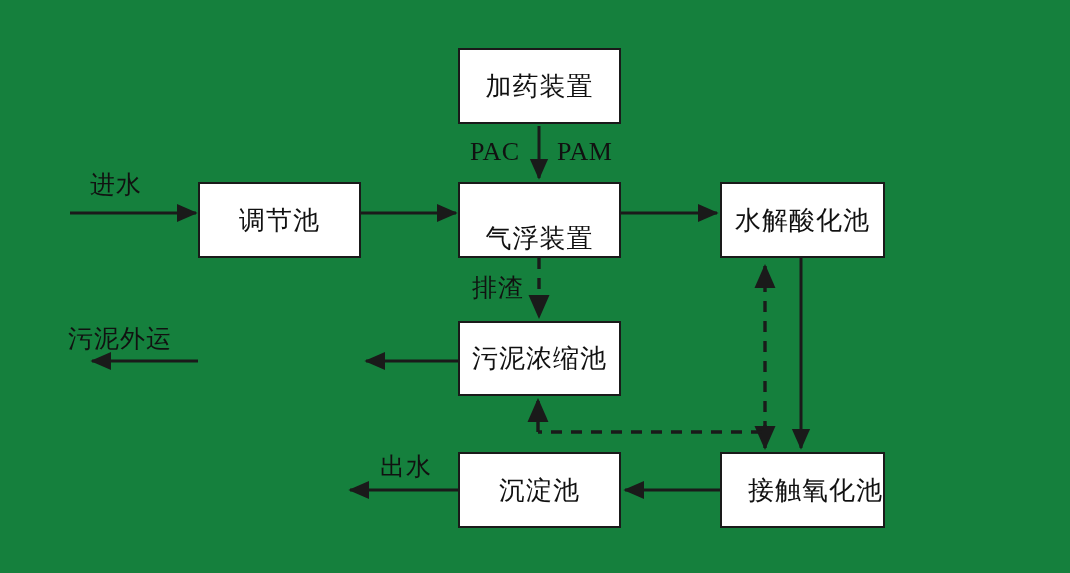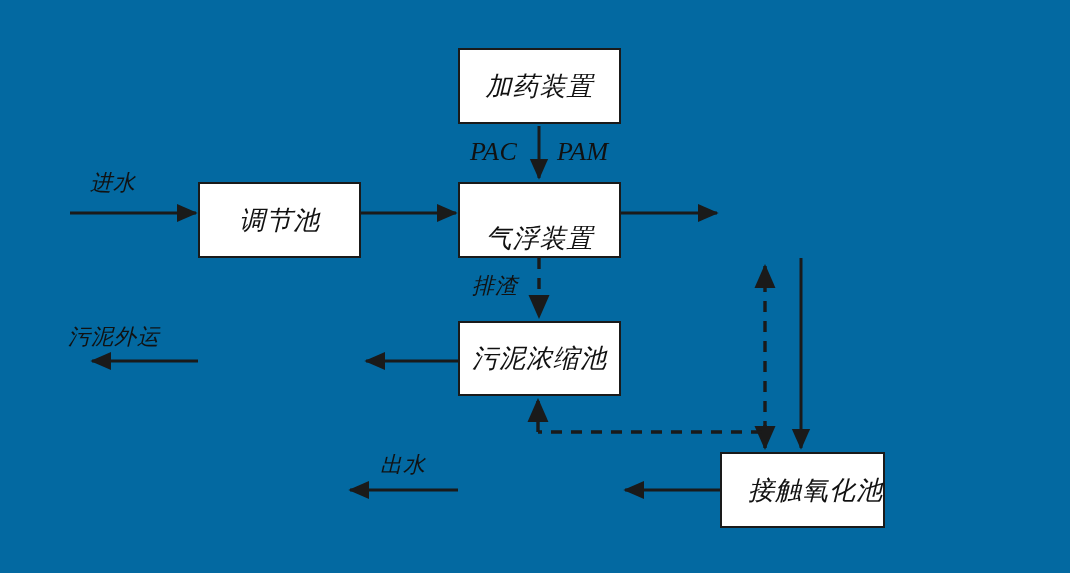--- a/index.html
+++ b/index.html
@@ -4,42 +4,41 @@
 <style>
   html, body {
     margin: 0;
     padding: 0;
     background: #ffffff;
   }
   #canvas {
     position: relative;
     width: 1070px;
     height: 573px;
-    background: #0369a1;
+    background: #15803d;
     overflow: hidden;
     font-family: "Liberation Sans", "DejaVu Sans", sans-serif;
-    font-style: italic;
   }
   .node {
     position: absolute;
     box-sizing: border-box;
     border: 2px solid #1a1a1a;
     background: #ffffff;
     display: flex;
     align-items: center;
     justify-content: center;
     color: #111111;
     font-size: 26px;
     letter-spacing: 1px;
     white-space: nowrap;
   }
   .free-label {
     position: absolute;
     color: #111111;
-    font-size: 22px;
+    font-size: 25px;
     white-space: nowrap;
     letter-spacing: 1px;
   }
   .free-label.latin {
     font-family: "Liberation Serif", "DejaVu Serif", serif;
     font-size: 26px;
     letter-spacing: 0.5px;
   }
   .edge-layer {
     position: absolute;
@@ -100,26 +99,32 @@
   </div>
 
   <div class="node" style="left:198px; top:182px; width:163px; height:76px;">
     <span>调节池</span>
   </div>
 
   <div class="node" style="left:458px; top:182px; width:163px; height:76px;align-items:flex-end;">
     <span>气浮装置</span>
   </div>
 
+  <div class="node" style="left:720px; top:182px; width:165px; height:76px;">
+    <span>水解酸化池</span>
+  </div>
 
 
   <div class="node" style="left:458px; top:321px; width:163px; height:75px;">
     <span>污泥浓缩池</span>
   </div>
 
+  <div class="node" style="left:458px; top:452px; width:163px; height:76px;">
+    <span>沉淀池</span>
+  </div>
 
   <div class="node" style="left:720px; top:452px; width:165px; height:76px;justify-content:flex-end;">
     <span>接触氧化池</span>
   </div>
 
   <div class="free-label" style="left:90px; top:168px;">
     <span>进水</span>
   </div>
 
   <div class="free-label latin" style="left:470px; top:137px;">

